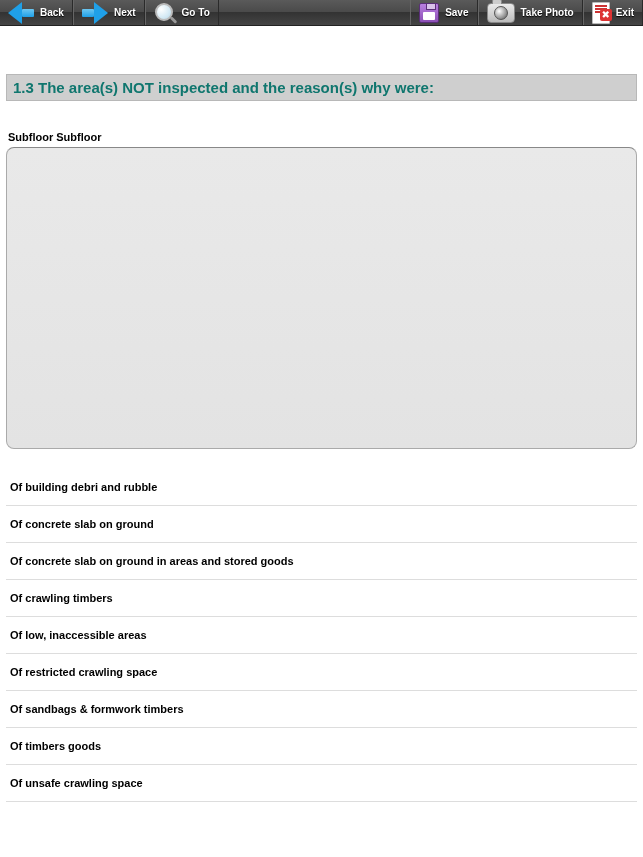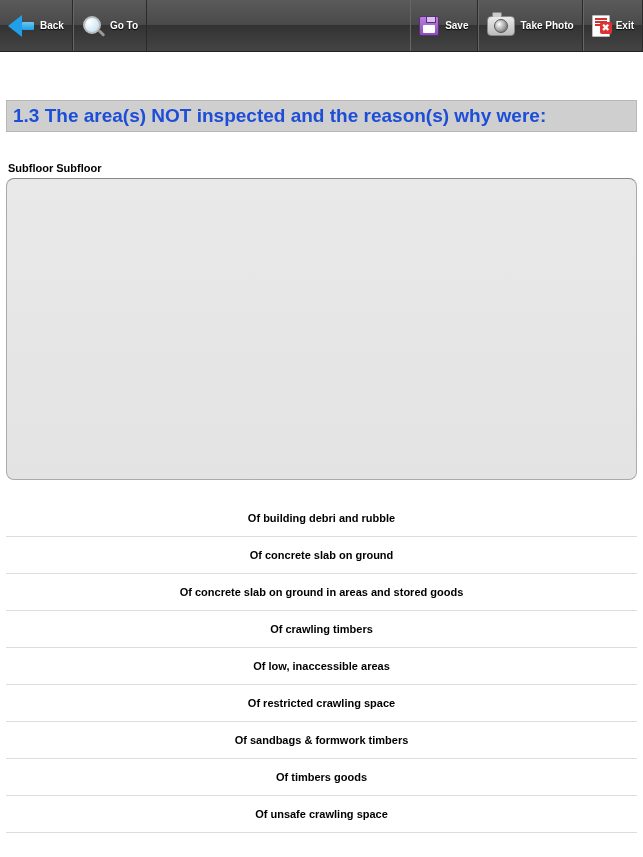--- a/index.html
+++ b/index.html
@@ -5,21 +5,21 @@
   * { margin: 0; padding: 0; box-sizing: border-box; }
   body {
     width: 643px;
     height: 857px;
     font-family: Arial, Helvetica, sans-serif;
     background: #fff;
     overflow: hidden;
   }
   .toolbar {
     background: linear-gradient(to bottom, #5a5a5a 0%, #4a4a4a 48%, #333333 50%, #444444 100%);
-    height: 52px;
+    height: 26px;
     display: flex;
     align-items: center;
     border-bottom: 1px solid #222;
   }
   .tb-btn {
     display: flex;
     align-items: center;
     height: 100%;
     padding: 0 8px;
     border-right: 1px solid #2a2a2a;
@@ -37,23 +37,23 @@
   }
   .spacer { flex: 1; }
   .content {
     padding: 0 6px;
   }
   .section-header {
     background: #cfcfcf;
     padding: 4px 6px;
     margin-top: 48px;
     margin-bottom: 30px;
-    font-size: 19px;
-    font-weight: bold;
-    color: #1d4ed8;
+    font-size: 15px;
+    font-weight: bold;
+    color: #0f766e;
     border: 1px solid #b8b8b8;
   }
   .field-label {
     font-size: 11px;
     font-weight: bold;
     color: #000;
     margin-bottom: 4px;
     margin-left: 2px;
   }
   .textarea-wrap {
@@ -68,21 +68,21 @@
     width: 100%;
     height: 100%;
     border: none;
     background: transparent;
     resize: none;
     outline: none;
     padding: 6px;
     font-family: inherit;
     font-size: 12px;
   }
-  .options { margin-top: 8px; text-align: center; }
+  .options { margin-top: 8px; }
   .option {
     border-bottom: 1px solid #ddd;
     padding: 12px 4px;
     font-size: 11px;
     font-weight: bold;
     color: #000;
     cursor: pointer;
   }
 
   
@@ -212,20 +212,24 @@
     right:-3px; bottom:2px;
   }
 </style>
 </head>
 <body>
 
 <div class="toolbar">
   <div class="tb-btn">
     <div class="arrow-left"></div>
     <span class="tb-label">Back</span>
+  </div>
+  <div class="tb-btn">
+    <div class="arrow-right"></div>
+    <span class="tb-label">Next</span>
   </div>
   <div class="tb-btn">
     <div class="magnifier"></div>
     <span class="tb-label">Go To</span>
   </div>
   <div class="spacer"></div>
   <div class="tb-btn">
     <div class="floppy"></div>
     <span class="tb-label">Save</span>
   </div>

